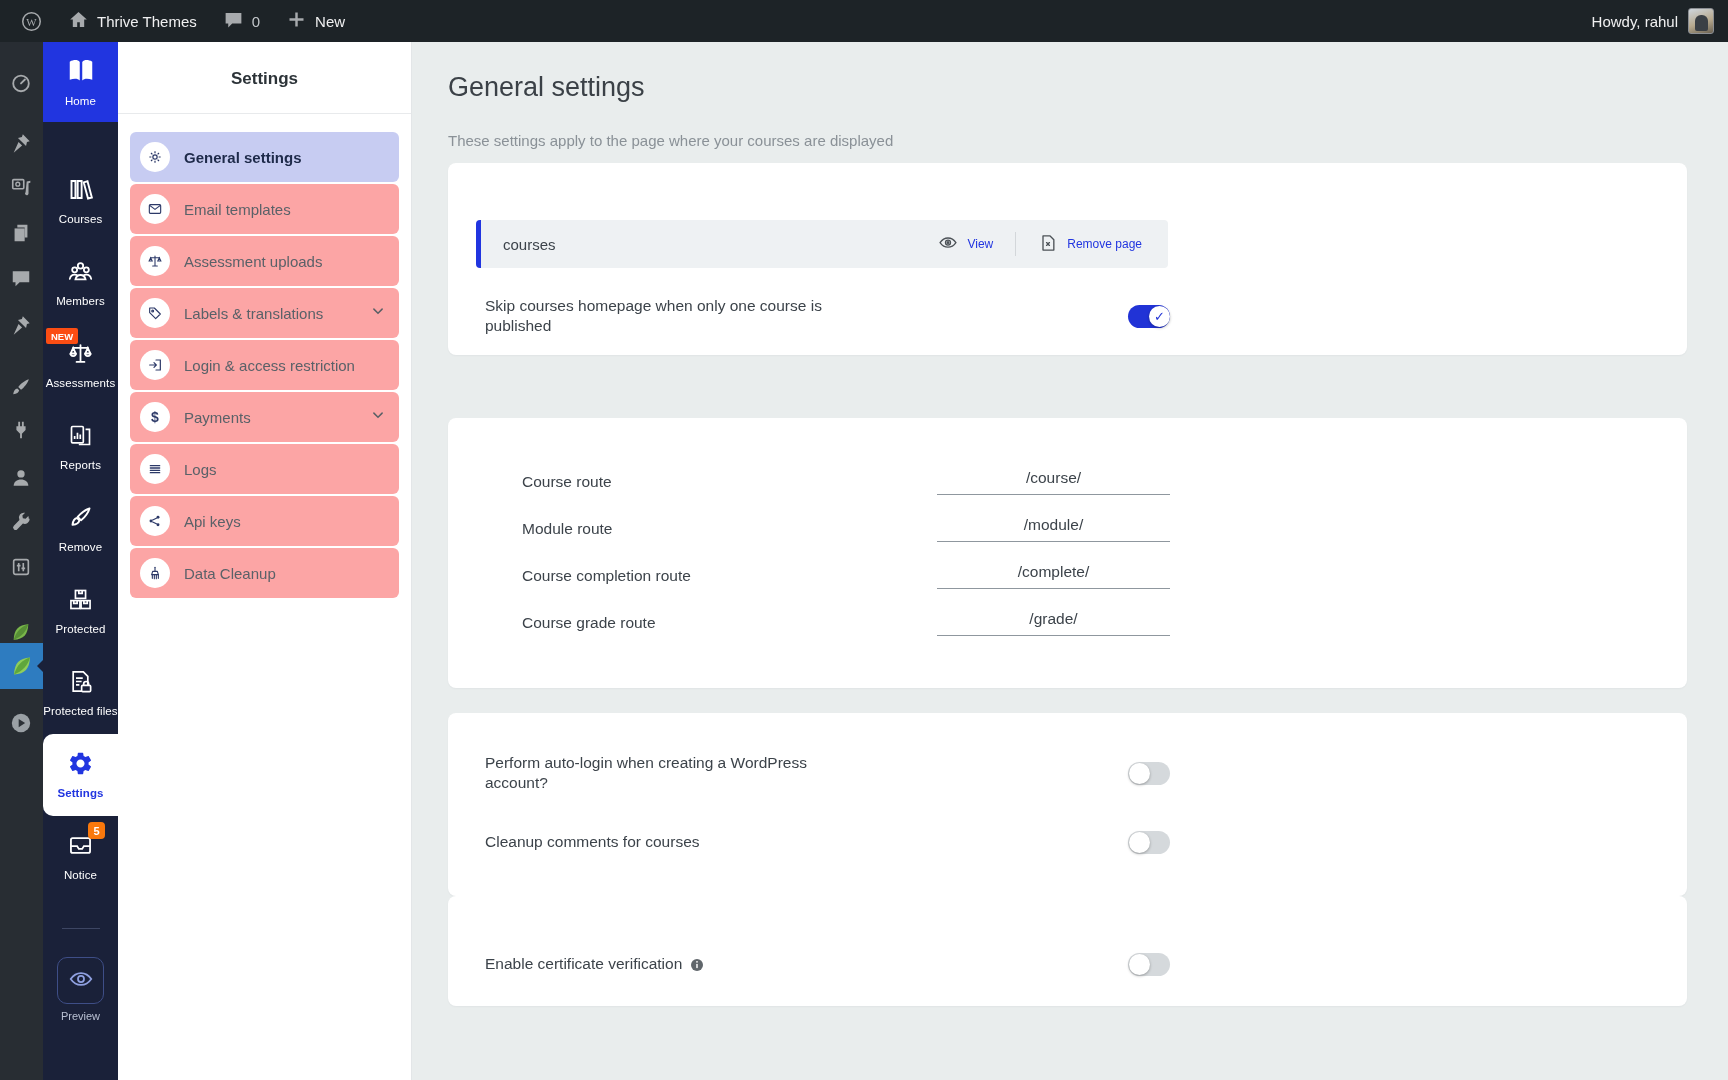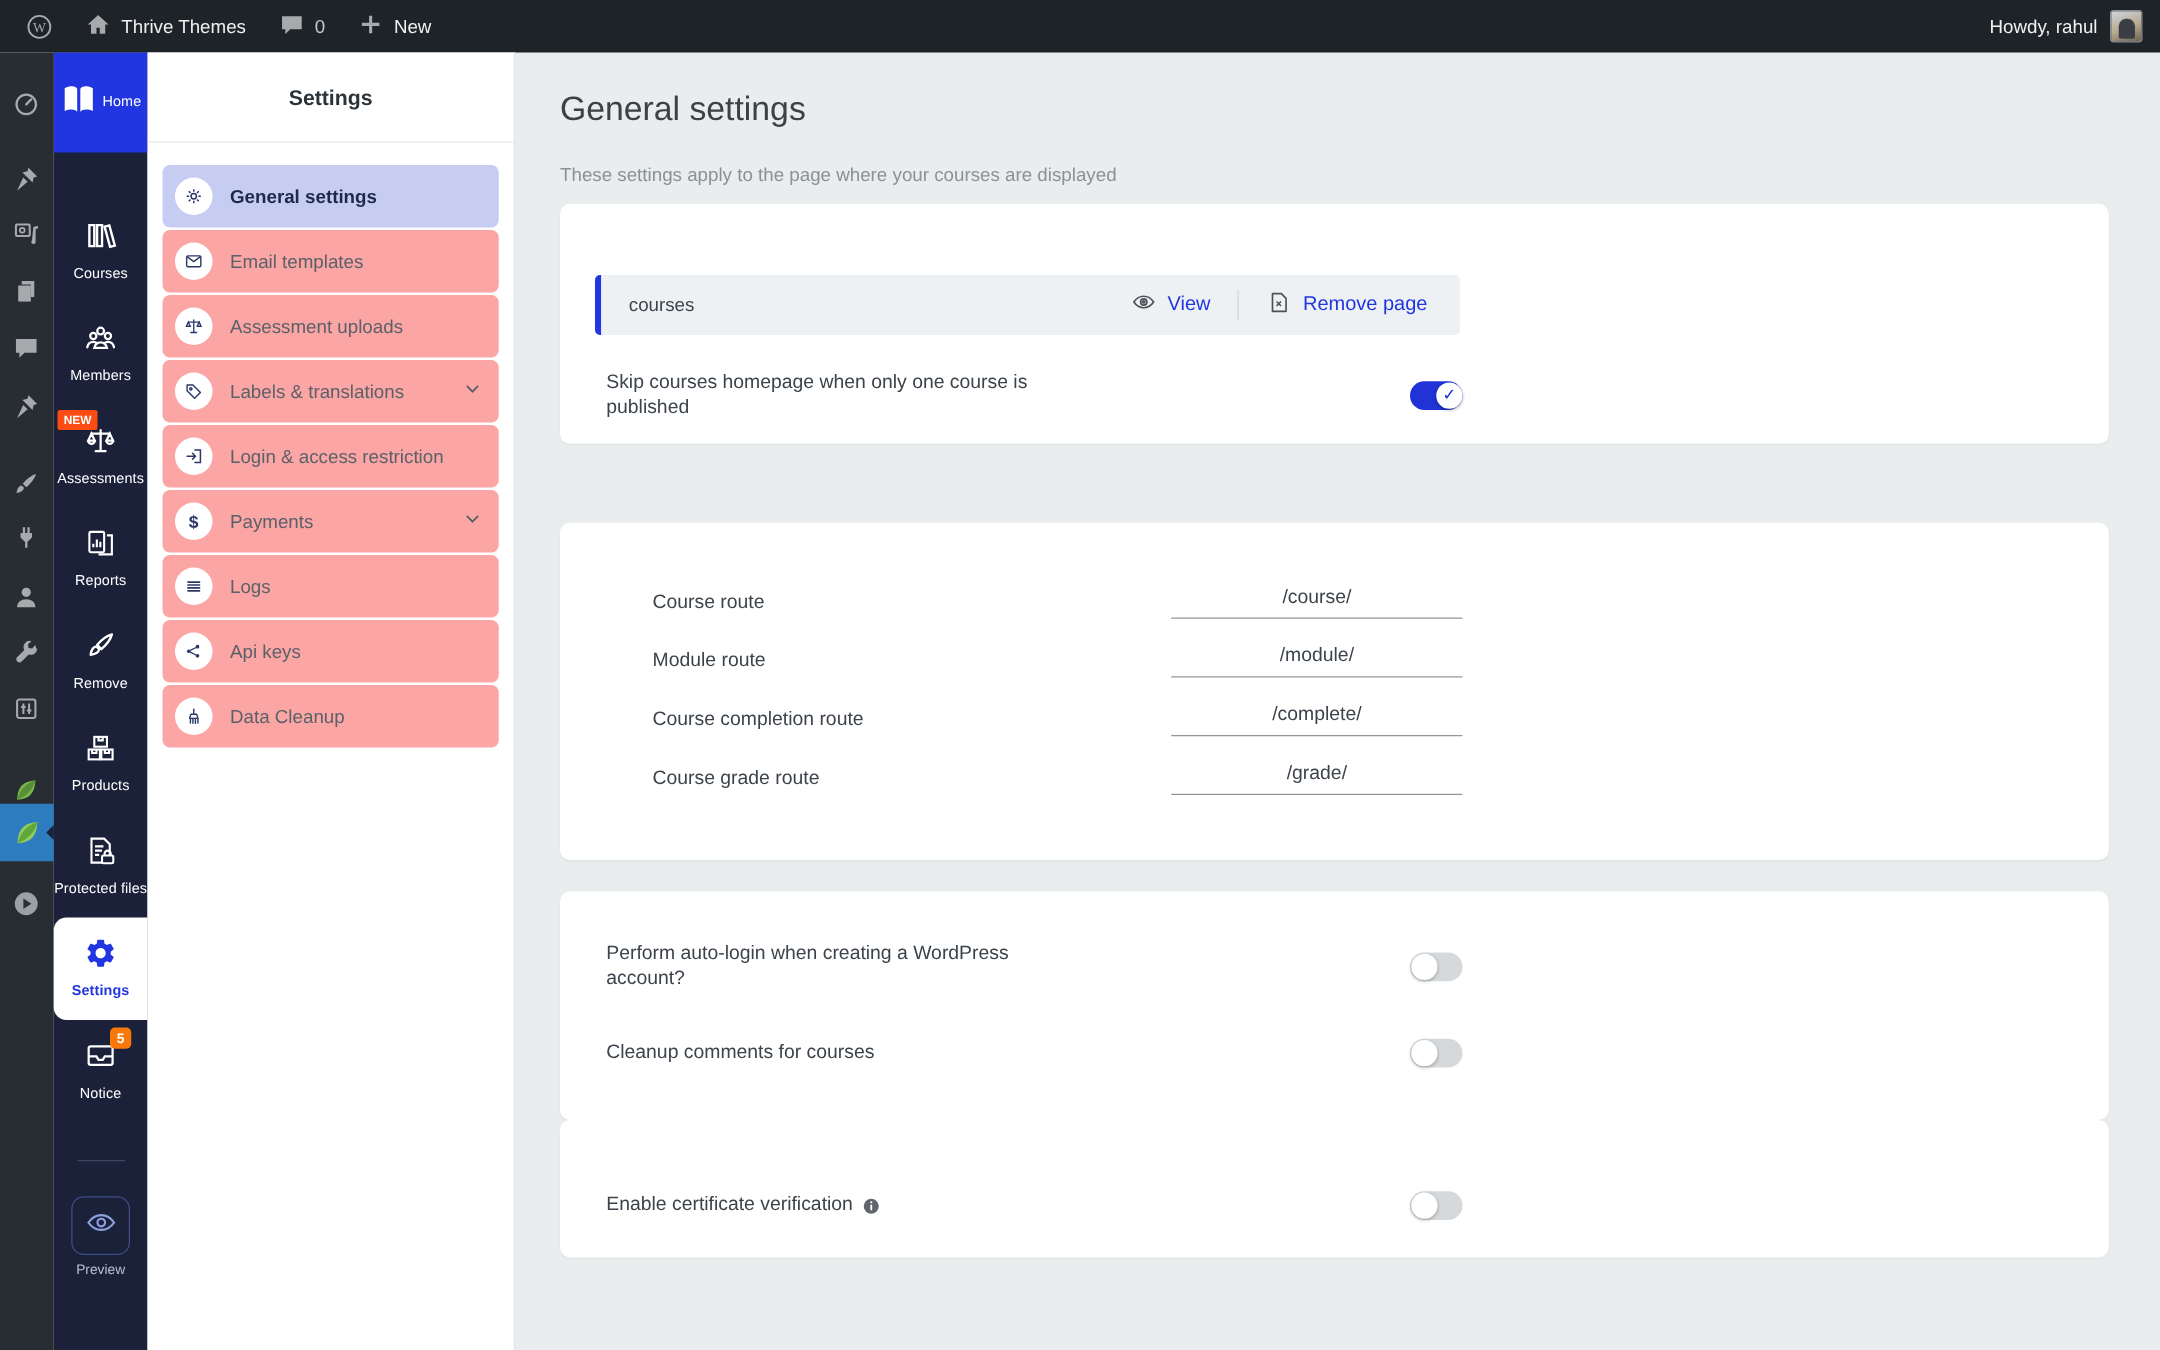--- a/index.html
+++ b/index.html
@@ -19,21 +19,21 @@
 
   
   .wp-sidebar { width:43px; background:#282d33; position:relative; flex:none; }
   .wp-icon { position:absolute; left:9px; width:24px; height:24px; display:flex; align-items:center; justify-content:center; cursor:pointer; }
   .wp-icon svg { width:22px; height:22px; }
   .wp-active-tile { position:absolute; left:0; width:43px; height:46px; background:#2e7cc0; display:flex; align-items:center; justify-content:center; cursor:pointer; }
   .wp-active-tile::after { content:""; position:absolute; right:0; top:17px; border-top:6px solid transparent; border-bottom:6px solid transparent; border-right:6px solid #1a2139; }
 
   
   .thrive-sidebar { width:75px; background:#1a2139; flex:none; display:flex; flex-direction:column; color:#fff; }
-  .home-tile { height:80px; background:#2135e0; display:flex; flex-direction:row; align-items:center; justify-content:center; gap:4px; cursor:pointer; }
+  .home-tile { height:80px; background:#2135e0; display:flex; flex-direction:column; align-items:center; justify-content:center; gap:4px; cursor:pointer; }
   .t-items { margin-top:38px; display:flex; flex-direction:column; }
   .t-item { height:82px; display:flex; flex-direction:column; align-items:center; justify-content:center; gap:5px; position:relative; cursor:pointer; }
   .t-item svg { width:27px; height:27px; }
   .t-label { font-size:11.5px; font-weight:500; letter-spacing:.1px; text-align:center; line-height:1.25; }
   .badge-new { position:absolute; top:4px; left:3px; background:#fb4d13; color:#fff; font-size:9.5px; font-weight:700; padding:2.5px 5px; border-radius:2px; z-index:2; }
   .badge-count { position:absolute; top:6px; right:13px; background:#f9780c; color:#fff; font-size:11px; font-weight:700; min-width:17px; height:17px; border-radius:4px; display:flex; align-items:center; justify-content:center; z-index:2; }
   .settings-tile { height:82px; background:#fff; border-radius:10px 0 0 10px; color:#2135e0; }
   .settings-tile .t-label { color:#2135e0; font-weight:700; }
   .t-divider { width:38px; height:1px; background:#3d4663; margin:30px auto 0; }
   .preview-wrap { margin-top:28px; display:flex; flex-direction:column; align-items:center; gap:6px; }
@@ -59,21 +59,21 @@
   .main { flex:1; padding:30px 41px 0 36px; }
   .main h1 { font-size:27px; font-weight:500; color:#3b4147; }
   .main .subtitle { margin-top:29px; font-size:15px; color:#8a9197; }
   .card { background:#fff; border-radius:8px; box-shadow:0 1px 2px rgba(20,30,40,.04); }
   .card-1 { margin-top:14px; padding:57px 0 19px; }
   .card-content { width:685px; margin-left:37px; }
 
   .page-row { margin-left:28px; width:692px; height:48px; background:#eef1f3; border-left:5px solid #2135e0; border-radius:4px; display:flex; align-items:center; padding:0 26px 0 22px; }
   .page-row .page-name { font-size:15px; color:#3c434a; }
   .page-links { margin-left:auto; display:flex; align-items:center; gap:22px; }
-  .link { display:flex; align-items:center; gap:9px; color:#2135e0; font-size:16px; font-weight:500; text-decoration:none; cursor:pointer; }
+  .link { display:flex; align-items:center; gap:9px; color:#2135e0; font-size:12px; font-weight:500; text-decoration:none; cursor:pointer; }
   .link svg { width:20px; height:20px; }
   .v-sep { width:1px; height:24px; background:#d3d7da; }
 
   .toggle-row { margin-top:28px; display:flex; align-items:center; justify-content:space-between; }
   .toggle-row .t-text { font-size:15.5px; color:#3c434a; line-height:1.3; }
   .w380 { max-width:385px; }
 
   .switch { width:42px; height:23px; border-radius:12px; flex:none; position:relative; cursor:pointer; }
   .switch.on { background:#2133d6; }
   .switch.off { background:#d5d9dc; }
@@ -260,21 +260,21 @@
             </svg></span>
         <span class="t-label">Remove</span>
       </div>
       <div class="t-item">
         <span><svg viewBox="0 0 24 24" fill="none" stroke="#fff" stroke-width="1.5">
               <rect x="7.5" y="4" width="9" height="7"></rect>
               <rect x="3.5" y="13" width="8" height="7"></rect>
               <rect x="12.5" y="13" width="8" height="7"></rect>
               <path d="M10.5 4v2.5h3V4M6 13v2.5h3V13M15 13v2.5h3V13"></path>
             </svg></span>
-        <span class="t-label">Products</span>
+        <span class="t-label">Protected</span>
       </div>
       <div class="t-item">
         <span><svg viewBox="0 0 24 24" fill="none" stroke="#fff" stroke-width="1.5">
               <path d="M5.5 3.5h9l4 4v13h-13z"></path>
               <path d="M8 9h6M8 12h5M8 15h3"></path>
               <rect x="13" y="15.5" width="8" height="5.5" rx="1" fill="#1a2139"></rect>
               <path d="M14.8 15.5v-1.3a2.2 2.2 0 0 1 4.4 0v1.3"></path>
             </svg></span>
         <span class="t-label">Protected files</span>
       </div>

